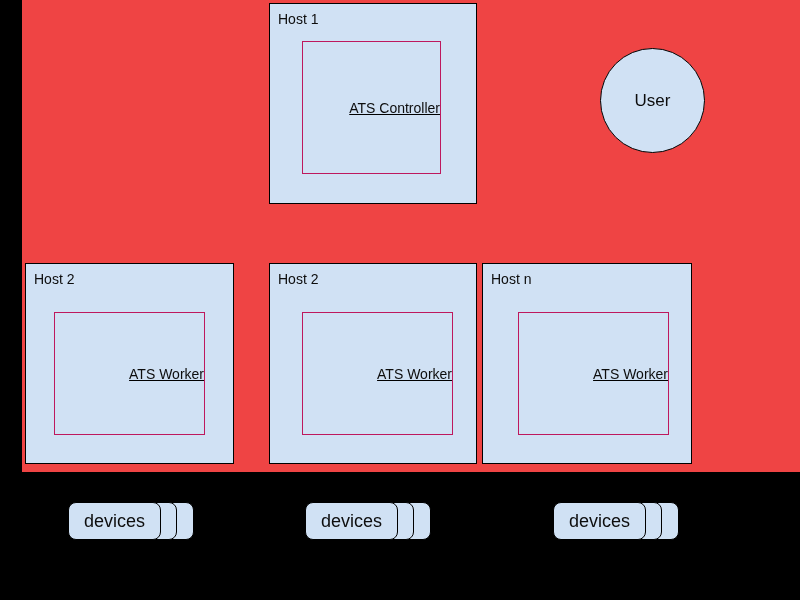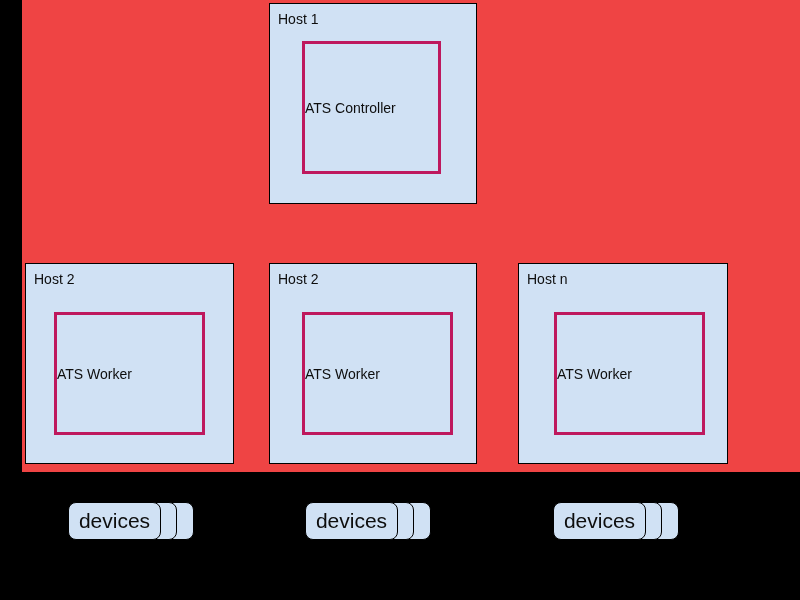--- a/index.html
+++ b/index.html
@@ -33,25 +33,26 @@
     left: 8px;
     top: 7px;
     font-size: 14px;
     line-height: 16px;
     color: #0d0d0d;
     white-space: nowrap;
   }
   .inner-box {
     position: absolute;
     background: #d0e1f4;
-    border: 3px solid #be185d;
+    border: 1px solid #be185d;
     box-sizing: border-box;
     display: flex;
     align-items: center;
-    justify-content: flex-start;
+    justify-content: flex-end;
+    text-decoration: underline;
   }
   .inner-label {
     font-size: 14px;
     line-height: 16px;
     color: #0d0d0d;
     white-space: nowrap;
   }
   .user-circle {
     position: absolute;
     background: #d0e1f4;
@@ -84,54 +85,57 @@
   }
   .devices-layer.back2 { left: 33px; top: 1px; }
   .devices-layer.back1 { left: 16px; top: 1px; }
   .devices-layer.front {
     left: 0px; top: 1px;
     display: flex;
     align-items: center;
     justify-content: center;
   }
   .devices-label {
-    font-size: 21px;
+    font-size: 18px;
     line-height: 18px;
     color: #0d0d0d;
     white-space: nowrap;
   }
 </style>
 </head>
 <body>
 
 <div id="canvas">
 
   <div class="host-box" style="left:247px; top:3px; width:208px; height:201px;">
     <div class="host-label">Host 1</div>
     <div class="inner-box" style="left:32px; top:37px; width:139px; height:133px;">
       <span class="inner-label">ATS Controller</span>
     </div>
   </div>
 
+  <div class="user-circle" style="left:578px; top:48px; width:105px; height:105px;">
+    <span class="user-label">User</span>
+  </div>
 
   <div class="host-box" style="left:3px; top:263px; width:209px; height:201px;">
     <div class="host-label">Host 2</div>
     <div class="inner-box" style="left:28px; top:48px; width:151px; height:123px;">
       <span class="inner-label">ATS Worker</span>
     </div>
   </div>
 
   <div class="host-box" style="left:247px; top:263px; width:208px; height:201px;">
     <div class="host-label">Host 2</div>
     <div class="inner-box" style="left:32px; top:48px; width:151px; height:123px;">
       <span class="inner-label">ATS Worker</span>
     </div>
   </div>
 
-  <div class="host-box" style="left:496px; top:263px; width:210px; height:201px;">
+  <div class="host-box" style="left:460px; top:263px; width:210px; height:201px;">
     <div class="host-label">Host n</div>
     <div class="inner-box" style="left:35px; top:48px; width:151px; height:123px;">
       <span class="inner-label">ATS Worker</span>
     </div>
   </div>
 
   <div class="devices-stack" style="left:46px; top:501px;">
     <div class="devices-layer back2"></div>
     <div class="devices-layer back1"></div>
     <div class="devices-layer front">

